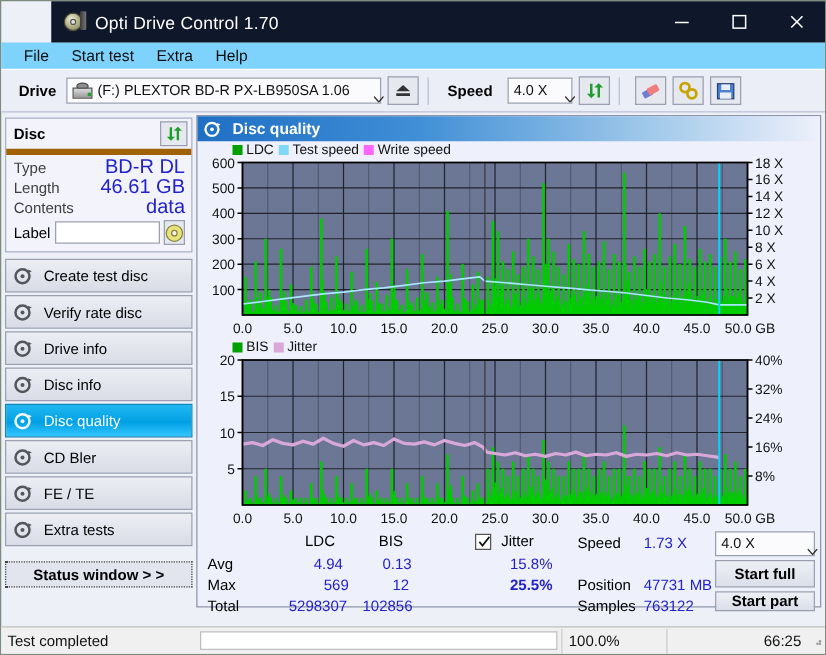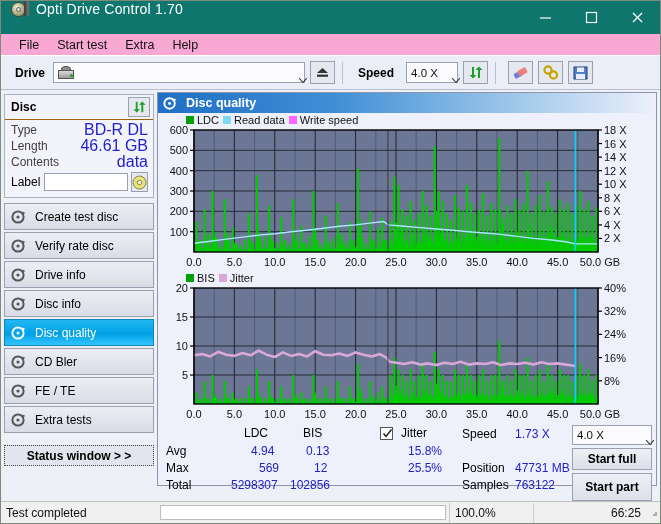--- a/index.html
+++ b/index.html
@@ -14,23 +14,24 @@
   #app {
     position: relative;
     width: 661px; height: 524px;
     background: #eef0f8;
     border: 1px solid #7c8b7c;
   }
 
   
   .titlebar {
     height: 33px;
-    background: #0f766e;
-    display: flex; 
+    background: #0f172a;
+    display: flex; align-items: center;
     position: relative;
+    margin-left: 40px;
   }
   .titlebar .appicon {
     width: 18px; height: 18px; margin-left: 9px; margin-right: 8px;
     position: relative;
   }
   .appicon .disc {
     position: absolute; left: 1px; top: 1px;
     width: 15px; height: 15px; border-radius: 50%;
     background: radial-gradient(circle at 40% 35%, #f2f2e0 0%, #b8b88c 45%, #6f7a4e 100%);
     border: 1px solid #4a4a38;
@@ -49,21 +50,21 @@
   .wbtns { position: absolute; right: 0; top: 0; display: flex; height: 33px; }
   .wbtn {
     width: 46px; height: 33px;
     display: flex; align-items: center; justify-content: center;
     color: #ffffff; font-size: 13px;
   }
   .wbtn svg { display: block; }
 
   
   .menubar {
-    height: 22px; background: #f9a8d4;
+    height: 22px; background: #7dd3fc;
     display: flex; align-items: center; padding-left: 9px;
     border-bottom: 1px solid #ffffff;
   }
   .menuitem {
     padding: 2px 9px; color: #101010; font-size: 12.5px;
   }
 
   
   .toolbar {
     height: 34px; background: #eceef7;
@@ -103,21 +104,21 @@
   .left { width: 156px; padding: 4px 3px 0 3px; }
   .right { flex: 1; padding: 2px 3px 0 0; }
 
   
   .disc-group {
     border: 1px solid #aab0c4; background: #f2f3fb;
   }
   .disc-head {
     display: flex; align-items: center; justify-content: space-between;
     padding: 2px 3px 2px 6px;
-    border-bottom: 1px solid #a16207;
+    border-bottom: 5px solid #a16207;
   }
   .disc-head .t { font-weight: bold; font-size: 12px; color: #000; }
   .sq-btn {
     width: 22px; height: 20px; border: 1px solid #9aa0b0; background: #e6e8f0;
     display: flex; align-items: center; justify-content: center;
   }
   .disc-rows { padding: 2px 5px 4px 6px; }
   .drow { display: flex; justify-content: space-between; align-items: center; height: 16px; }
   .drow .k { color: #404040; font-size: 12px; }
   .drow .v { color: #2222cc; font-size: 16px; }
@@ -239,20 +240,21 @@
   </div>
 
   <div class="toolbar">
     <span class="tb-label">Drive</span>
     <span class="combo" id="drive-combo">
       <span class="drvicon">
           <span class="top"></span>
           <span class="body"></span>
           <span class="dot"></span>
         </span>
+      <span class="dtext">(F:)  PLEXTOR BD-R  PX-LB950SA 1.06</span>
       <span class="arrow">
         <svg class="chev" viewBox="0 0 8 5">
             <path d="M0 0 L4 4.5 L8 0" fill="none" stroke="#333" stroke-width="1.1"></path>
           </svg>
       </span>
     </span>
     <span class="tbtn">
       <svg width="15" height="13" viewBox="0 0 15 13">
           <path d="M7.5 2 L13 7 L2 7 Z" fill="#333"></path>
           <rect x="2" y="8.6" width="11" height="2.2" fill="#333"></rect>
@@ -417,21 +419,21 @@
           <span class="ptitle">Disc quality</span>
         </div>
 
         <div class="legend">
           <span class="lg">
             <span class="swatch" style="background:#00a000"></span>
             <span class="lgt">LDC</span>
           </span>
           <span class="lg">
             <span class="swatch" style="background:#7fd8f7"></span>
-            <span class="lgt">Read data</span>
+            <span class="lgt">Test speed</span>
           </span>
           <span class="lg">
             <span class="swatch" style="background:#ff66ff"></span>
             <span class="lgt">Write speed</span>
           </span>
         </div>
 
         <div class="chart-wrap">
           <svg class="chart" id="chart-top" width="498" height="145" viewBox="0 0 498 145">
               <rect x="36" y="4" width="404" height="122" fill="#6b7794"></rect>
@@ -1390,21 +1392,21 @@
           <span class="st" style="left:243px; top:2px;">Jitter</span>
 
           <span class="st" style="left:8px;   top:20px;">Avg</span>
           <span class="sv" style="left:93px;  top:20px;">4.94</span>
           <span class="sv" style="left:148px; top:20px;">0.13</span>
           <span class="sv" style="left:250px; top:20px;">15.8%</span>
 
           <span class="st" style="left:8px;   top:37px;">Max</span>
           <span class="sv" style="left:101px; top:37px;">569</span>
           <span class="sv" style="left:156px; top:37px;">12</span>
-          <span class="sv" style="left:250px; top:37px;">25.5%</span>
+          <span class="sv" style="left:250px; top:37px;font-weight:bold;">25.5%</span>
 
           <span class="st" style="left:8px;   top:54px;">Total</span>
           <span class="sv" style="left:73px;  top:54px;">5298307</span>
           <span class="sv" style="left:132px; top:54px;">102856</span>
 
           <span class="st" style="left:304px; top:3px;">Speed</span>
           <span class="sv" style="left:357px; top:3px;">1.73 X</span>
           <span class="st" style="left:304px; top:37px;">Position</span>
           <span class="sv" style="left:357px; top:37px;text-align:right;">47731 MB</span>
           <span class="st" style="left:304px; top:54px;">Samples</span>
@@ -1412,21 +1414,21 @@
 
           <span class="combo" style="position:absolute; left:414px; top:1px; width:80px; height:20px;">
             <span>4.0 X</span>
             <span class="arrow">
               <svg class="chev" viewBox="0 0 8 5">
                   <path d="M0 0 L4 4.5 L8 0" fill="none" stroke="#333" stroke-width="1.1"></path>
                 </svg>
             </span>
           </span>
           <span class="gbtn" style="left:414px; top:24px; width:80px; height:22px;">Start full</span>
-          <span class="gbtn" style="left:414px; top:49px; width:80px; height:28px;">Start part</span>
+          <span class="gbtn" style="left:414px; top:49px; width:80px; height:16px;">Start part</span>
         </div>
       </div>
     </div>
   </div>
 
   <div class="statusbar">
     <span class="sb-cell sb-text">Test completed</span>
     <span class="sb-cell sb-prog">
       <span class="progtrack">
         <span class="progfill" id="progfill" style="width: 100%;"></span>

